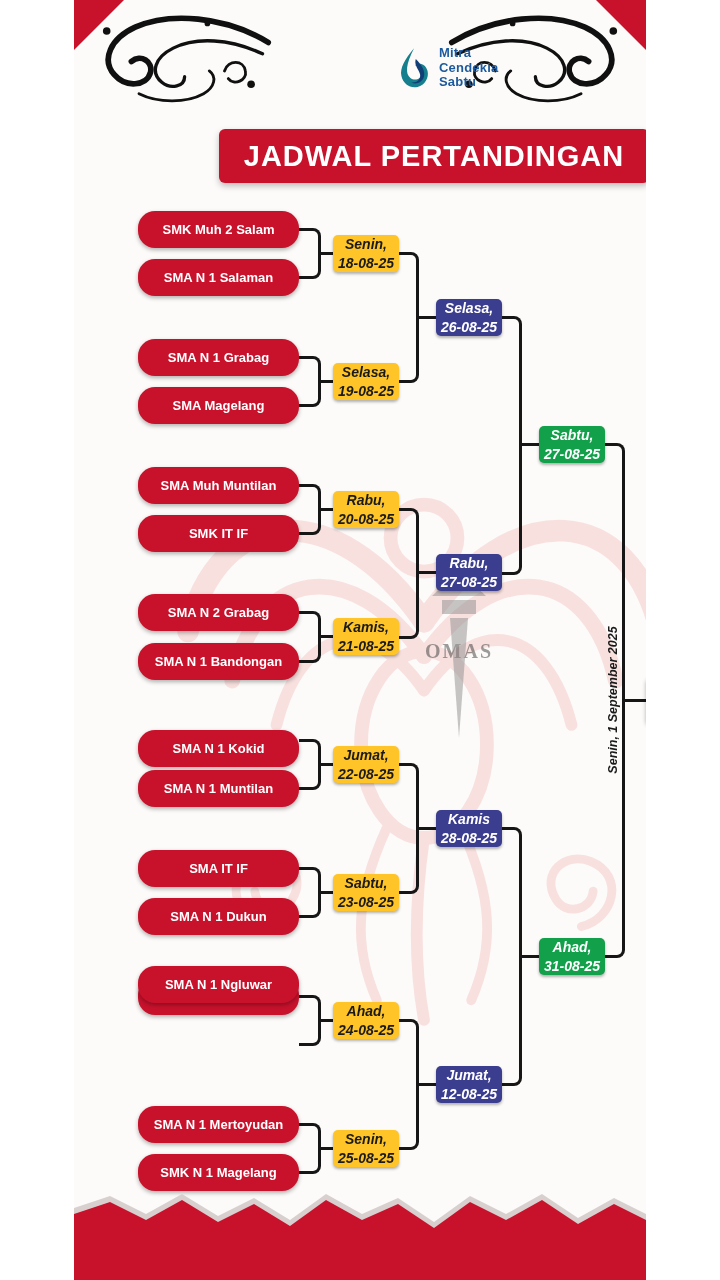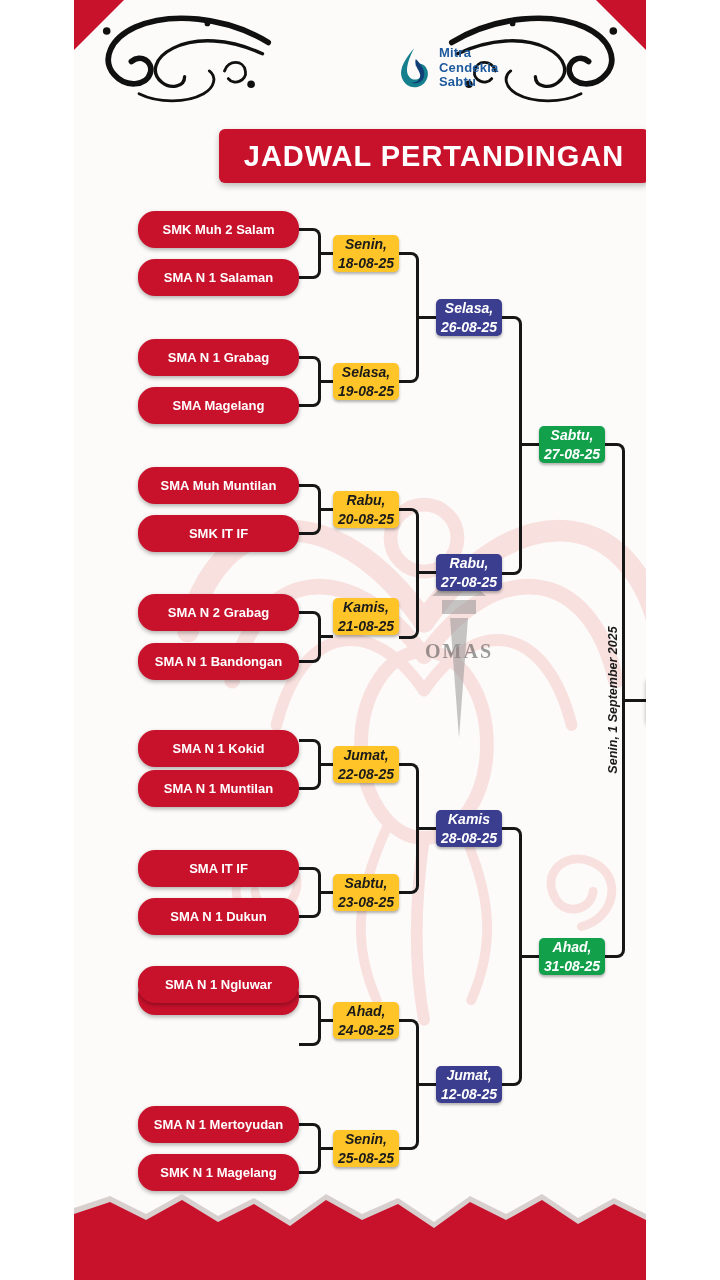--- a/index.html
+++ b/index.html
@@ -175,21 +175,21 @@
       <span>18-08-25</span>
     </div>
     <div class="date-box yellow" style="top:363px">
       <span>Selasa,</span>
       <span>19-08-25</span>
     </div>
     <div class="date-box yellow" style="top:491px">
       <span>Rabu,</span>
       <span>20-08-25</span>
     </div>
-    <div class="date-box yellow" style="top:598px">
+    <div class="date-box yellow" style="top:618px">
       <span>Kamis,</span>
       <span>21-08-25</span>
     </div>
     <div class="date-box yellow" style="top:746px">
       <span>Jumat,</span>
       <span>22-08-25</span>
     </div>
     <div class="date-box yellow" style="top:874px">
       <span>Sabtu,</span>
       <span>23-08-25</span>

